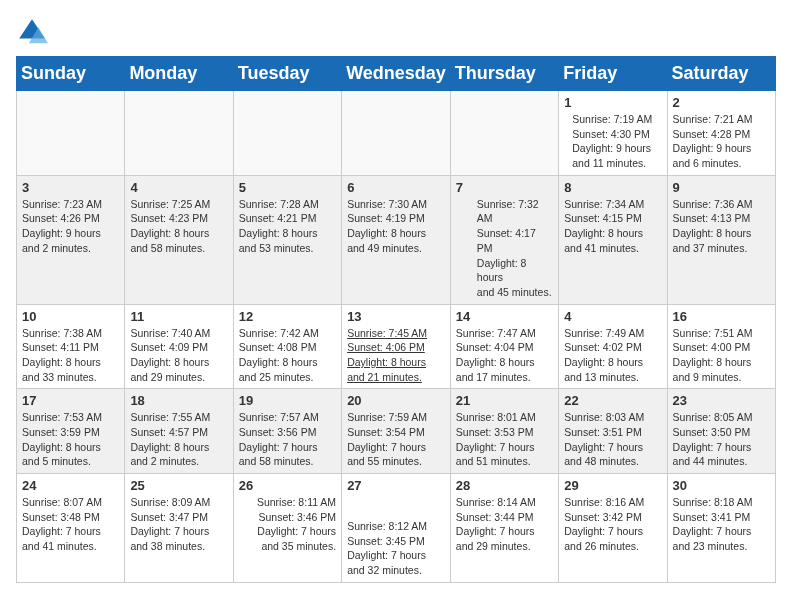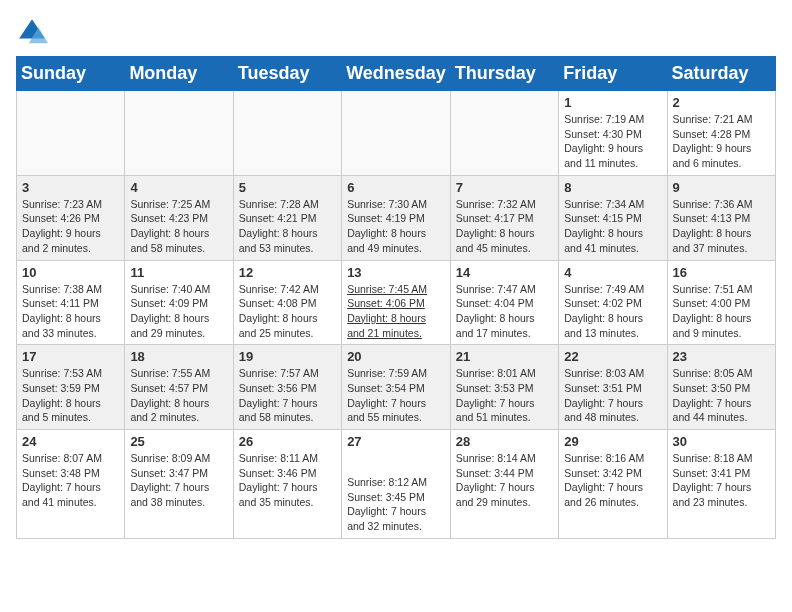--- a/index.html
+++ b/index.html
@@ -88,21 +88,21 @@
     </thead>
   <tbody id="calendar-body">
       <tr>
         <td class="empty"></td>
         <td class="empty"></td>
         <td class="empty"></td>
         <td class="empty"></td>
         <td class="empty"></td>
         <td>
           <div class="day-number">1</div>
-          <div class="day-info" style="white-space: pre-line;">Sunrise: 7:19 AM
+          <div class="day-info" style="white-space: pre-line; margin-left: 8px;">Sunrise: 7:19 AM
 Sunset: 4:30 PM
 Daylight: 9 hours
 and 11 minutes.</div>
         </td>
         <td>
           <div class="day-number">2</div>
           <div class="day-info" style="white-space: pre-line;">Sunrise: 7:21 AM
 Sunset: 4:28 PM
 Daylight: 9 hours
 and 6 minutes.</div>
@@ -132,21 +132,21 @@
         </td>
         <td>
           <div class="day-number">6</div>
           <div class="day-info" style="white-space: pre-line;">Sunrise: 7:30 AM
 Sunset: 4:19 PM
 Daylight: 8 hours
 and 49 minutes.</div>
         </td>
         <td>
           <div class="day-number">7</div>
-          <div class="day-info" style="white-space: pre-line;">Sunrise: 7:32 AM
+          <div class="day-info" style="white-space: pre-line; margin-left: 21px;">Sunrise: 7:32 AM
 Sunset: 4:17 PM
 Daylight: 8 hours
 and 45 minutes.</div>
         </td>
         <td>
           <div class="day-number">8</div>
           <div class="day-info" style="white-space: pre-line;">Sunrise: 7:34 AM
 Sunset: 4:15 PM
 Daylight: 8 hours
 and 41 minutes.</div>
@@ -271,21 +271,21 @@
         </td>
         <td>
           <div class="day-number">25</div>
           <div class="day-info" style="white-space: pre-line;">Sunrise: 8:09 AM
 Sunset: 3:47 PM
 Daylight: 7 hours
 and 38 minutes.</div>
         </td>
         <td>
           <div class="day-number">26</div>
-          <div class="day-info" style="white-space: pre-line;">Sunrise: 8:11 AM
+          <div class="day-info" style="white-space: pre-line; text-align: right;">Sunrise: 8:11 AM
 Sunset: 3:46 PM
 Daylight: 7 hours
 and 35 minutes.</div>
         </td>
         <td>
           <div class="day-number">27</div>
           <div class="day-info" style="white-space: pre-line; margin-top: 26px;">Sunrise: 8:12 AM
 Sunset: 3:45 PM
 Daylight: 7 hours
 and 32 minutes.</div>

